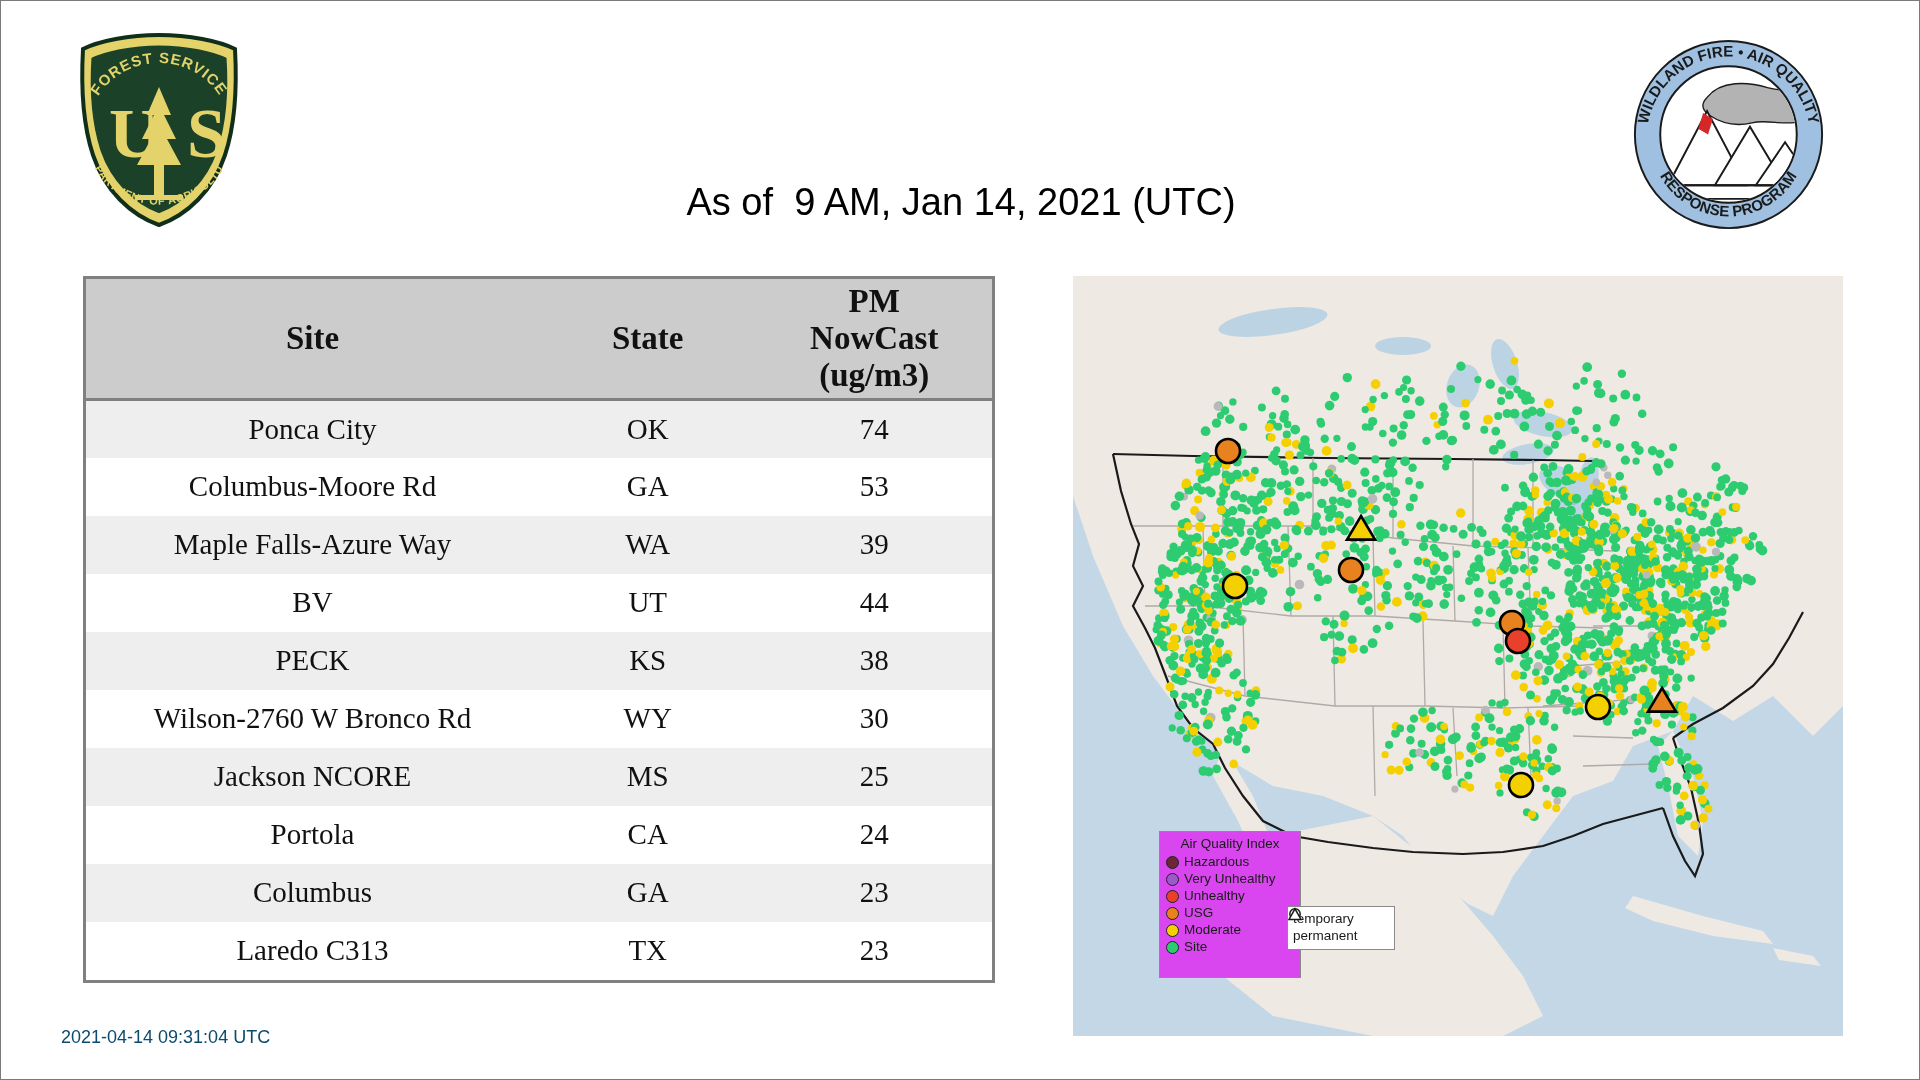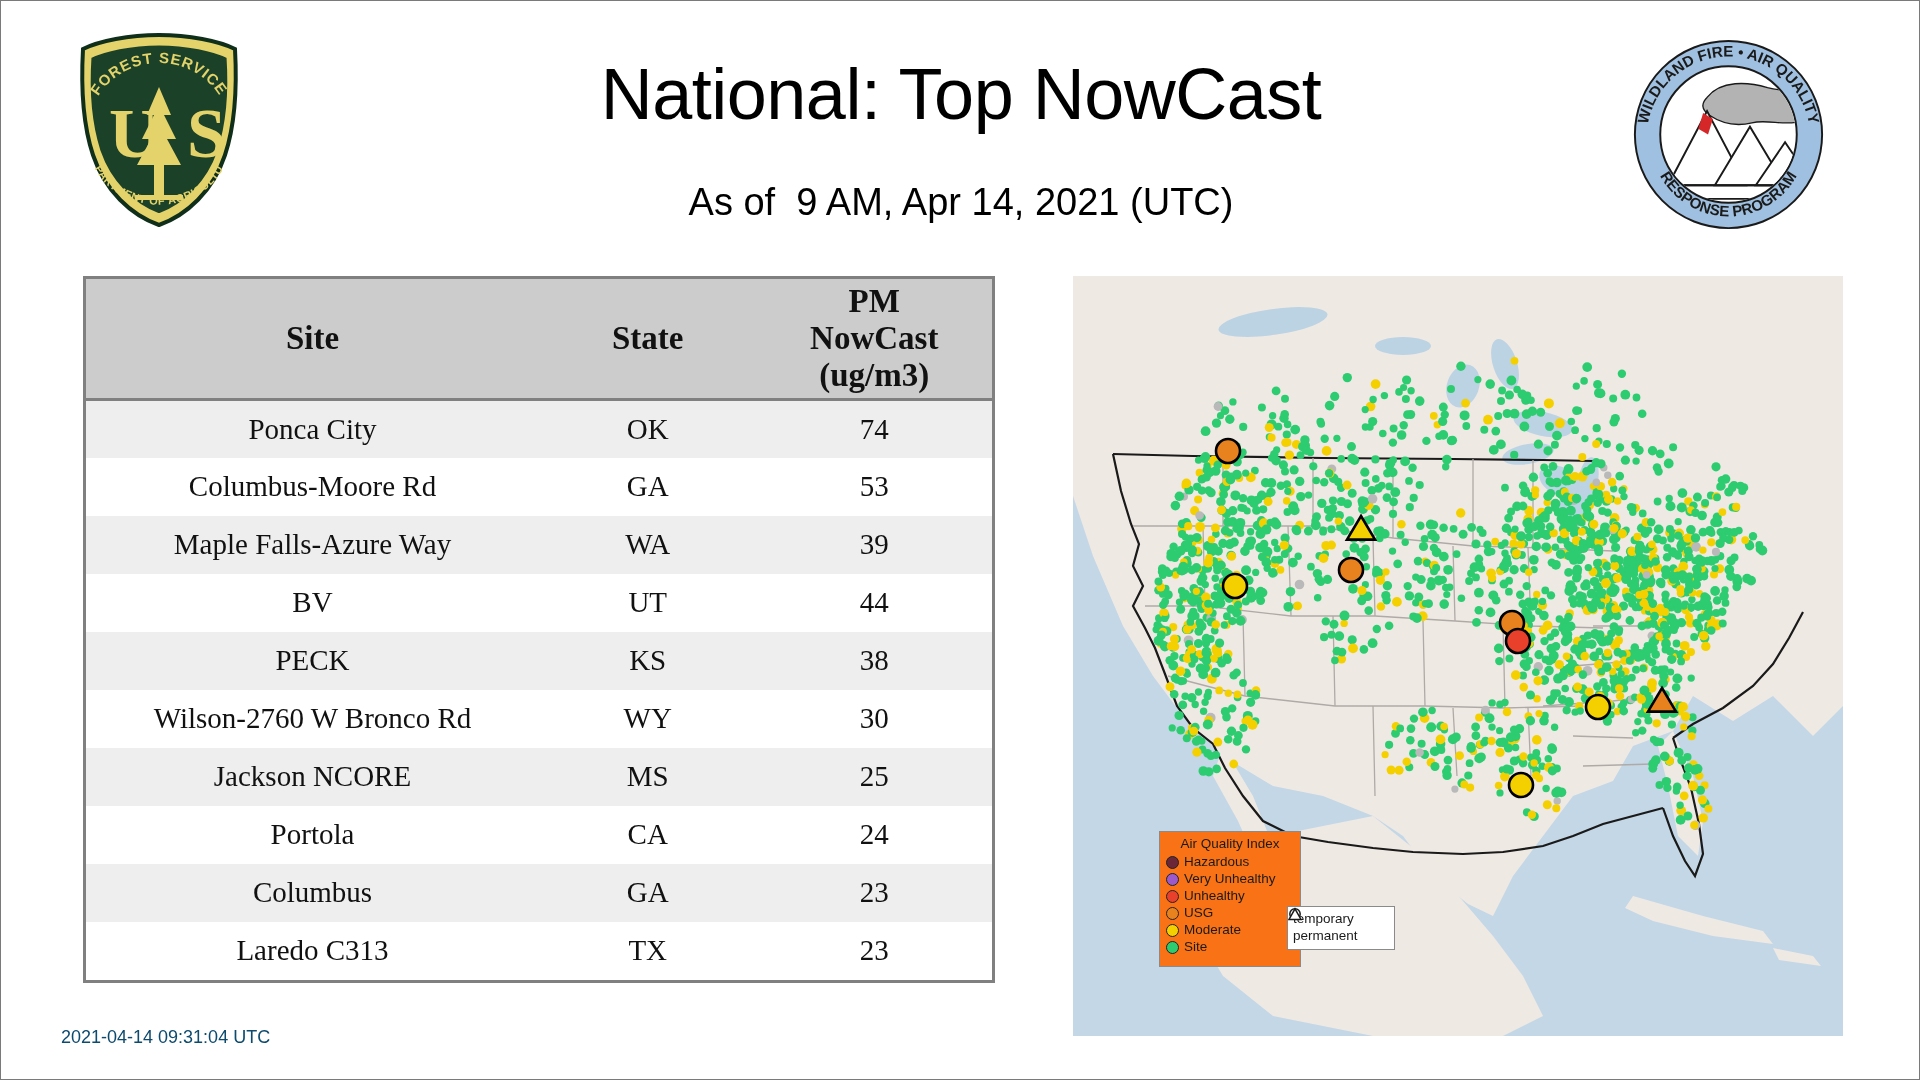--- a/index.html
+++ b/index.html
@@ -80,23 +80,23 @@
     overflow:hidden;
   }
   .map svg { position:absolute; left:0; top:0; }
   .dot { stroke:none; }
   .big { stroke:#000; stroke-width:2.6; }
 
   
   .legend-aqi {
     position:absolute; left:86px; top:555px;
     width:142px;
-    background:#f97316;
+    background:#d946ef;
     border:1px solid #8a8a8a;
-    padding:4px 6px 10px 6px;
+    padding:4px 6px 21px 6px;
     font-size:13.5px;
     font-family:"Liberation Sans", sans-serif;
     color:#1a1a1a;
     line-height:1.17;
   }
   .legend-aqi .lg-title { text-align:center; font-size:13.5px; margin-bottom:2px; }
   .legend-aqi .lg-row { display:flex; align-items:center; gap:5px; height:17px; }
   .swatch {
     width:13px; height:13px; border-radius:50%;
     border:1px solid #222; flex:0 0 auto;
@@ -182,22 +182,21 @@
       </defs>
       <text font-family="Liberation Sans, sans-serif" font-size="15.5" font-weight="bold" fill="#1a1a1a">
         <textPath href="#wfArcTop" startOffset="50%" text-anchor="middle">WILDLAND FIRE • AIR QUALITY</textPath>
       </text>
       <text font-family="Liberation Sans, sans-serif" font-size="15.5" font-weight="bold" fill="#1a1a1a">
         <textPath href="#wfArcBot" startOffset="50%" text-anchor="middle">RESPONSE PROGRAM</textPath>
       </text>
     </svg>
   </div>
 
-  <div class="title">National: Top NowCast</div>
-  <div class="subtitle">As of  9 AM, Apr 14, 2021 (UTC)</div>
+  <div class="subtitle">As of  9 AM, Jan 14, 2021 (UTC)</div>
 
   <div class="table-wrap">
     <table class="nowcast">
       <colgroup>
         <col class="c-site">
           <col class="c-state">
           <col class="c-pm">
       </colgroup>
       <thead>
         <tr>

